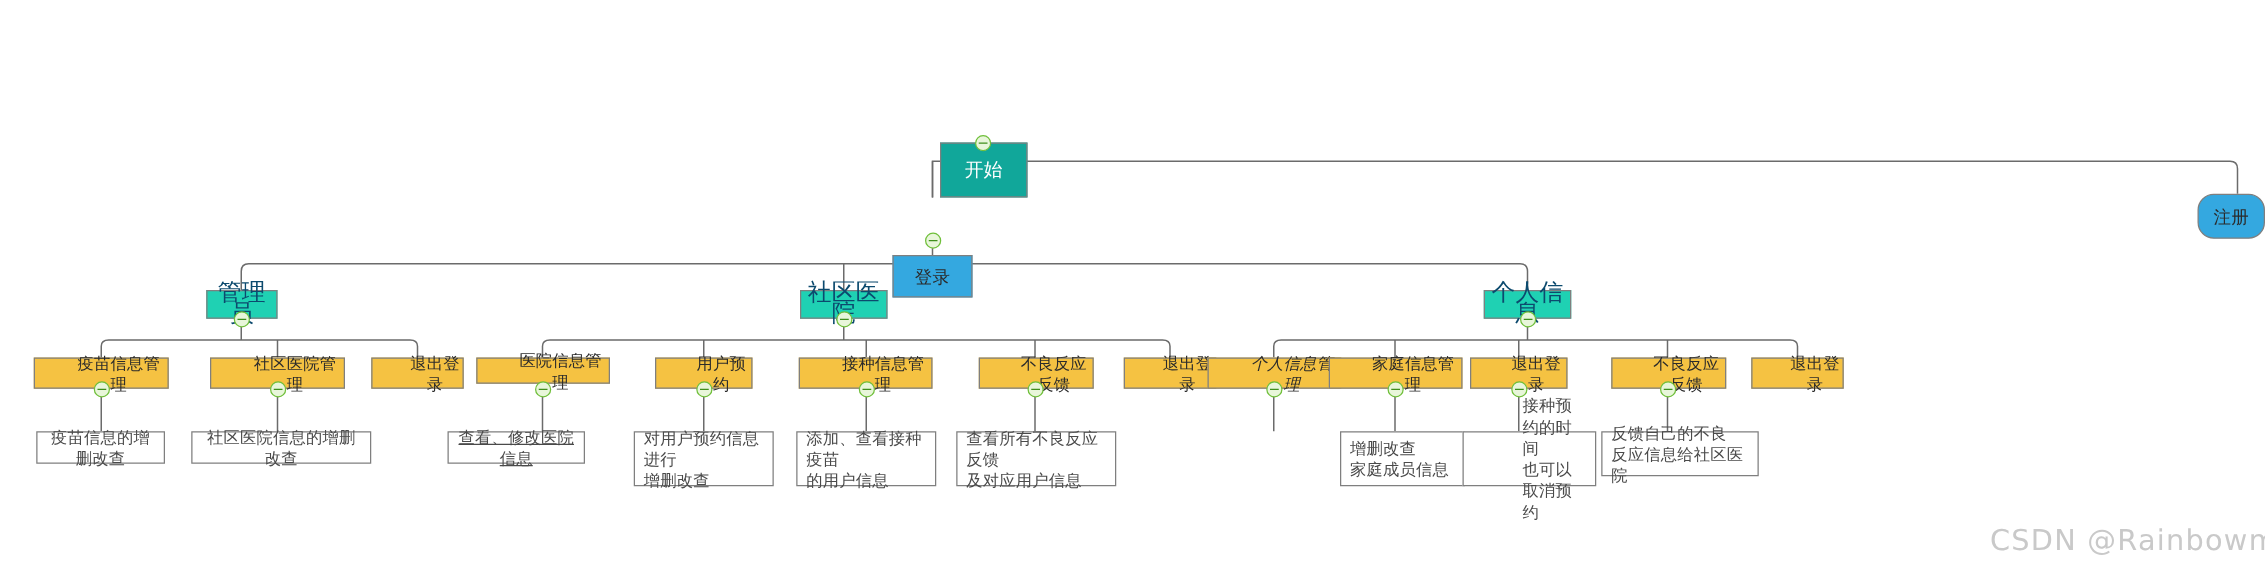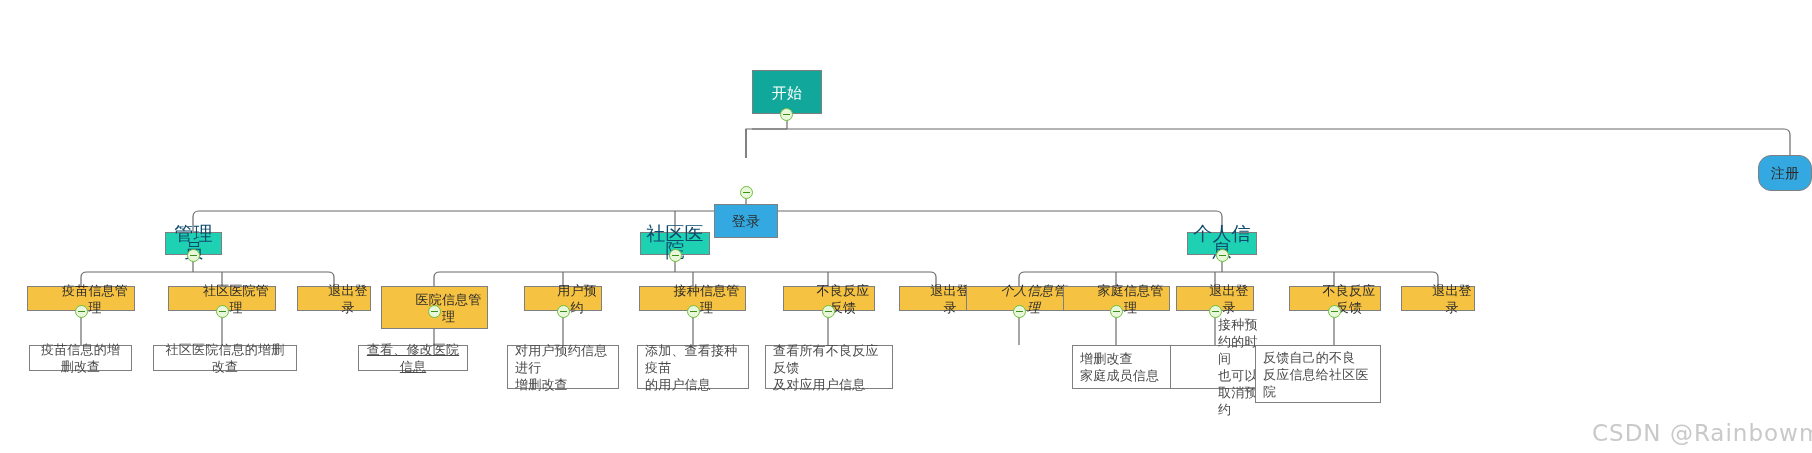--- a/index.html
+++ b/index.html
@@ -36,20 +36,21 @@
     color: #1a1a1a;
     font-size: 13px;
     line-height: 17px;
     letter-spacing: 0.2px;
     white-space: pre-line;
   }
   .node.root {
     background: #11a79a;
     color: #ffffff;
     font-size: 15px;
+    margin-top: 44px;
   }
   .node.level2 {
     background: #34a8e0;
     color: #2b2b2b;
     font-size: 14px;
   }
   .node.role {
     background: #1fd1b3;
     color: #0c4a6e;
     font-size: 19px;
@@ -173,21 +174,21 @@
   <div class="toggle" style="left:75px; top:305px;"></div>
 
   <div class="node action" style="left:168px; top:286px; width:108px; height:25px;">社区医院管理</div>
   <div class="toggle" style="left:216px; top:305px;"></div>
 
   <div class="node action" style="left:297px; top:286px; width:74px; height:25px;">退出登录</div>
 
   <div class="node leaf centered" style="left:29px; top:345px; width:103px; height:26px;">疫苗信息的增删改查</div>
   <div class="node leaf centered" style="left:153px; top:345px; width:144px; height:26px;">社区医院信息的增删改查</div>
 
-  <div class="node action" style="left:381px; top:286px; width:107px; height:43px;">医院信息管理</div>
+  <div class="node action" style="left:381px; top:286px; width:107px; height:21px;">医院信息管理</div>
   <div class="toggle" style="left:428px; top:305px;"></div>
 
   <div class="node action" style="left:524px; top:286px; width:78px; height:25px;">用户预约</div>
   <div class="toggle" style="left:557px; top:305px;"></div>
 
   <div class="node action" style="left:639px; top:286px; width:107px; height:25px;">接种信息管理</div>
   <div class="toggle" style="left:687px; top:305px;"></div>
 
   <div class="node action" style="left:783px; top:286px; width:92px; height:25px;">不良反应反馈</div>
   <div class="toggle" style="left:822px; top:305px;"></div>
@@ -213,18 +214,18 @@
 
   <div class="node action" style="left:1289px; top:286px; width:92px; height:25px;">不良反应反馈</div>
   <div class="toggle" style="left:1328px; top:305px;"></div>
 
   <div class="node action" style="left:1401px; top:286px; width:74px; height:25px;">退出登录</div>
 
   <div class="node leaf" style="left:1072px; top:345px; width:100px; height:44px;">增删改查
 家庭成员信息</div>
   <div class="node leaf" style="left:1170px; top:345px; width:107px; height:44px;padding-left:47px;">接种预约的时间
 也可以取消预约</div>
-  <div class="node leaf" style="left:1255px; top:345px; width:126px; height:58px;">反馈自己的不良
+  <div class="node leaf" style="left:1281px; top:345px; width:126px; height:36px;">反馈自己的不良
 反应信息给社区医院</div>
 
   <div class="watermark" style="left:1592px; top:420px;">CSDN @Rainbowman 0</div>
 
 </div>
 
 </body></html>

